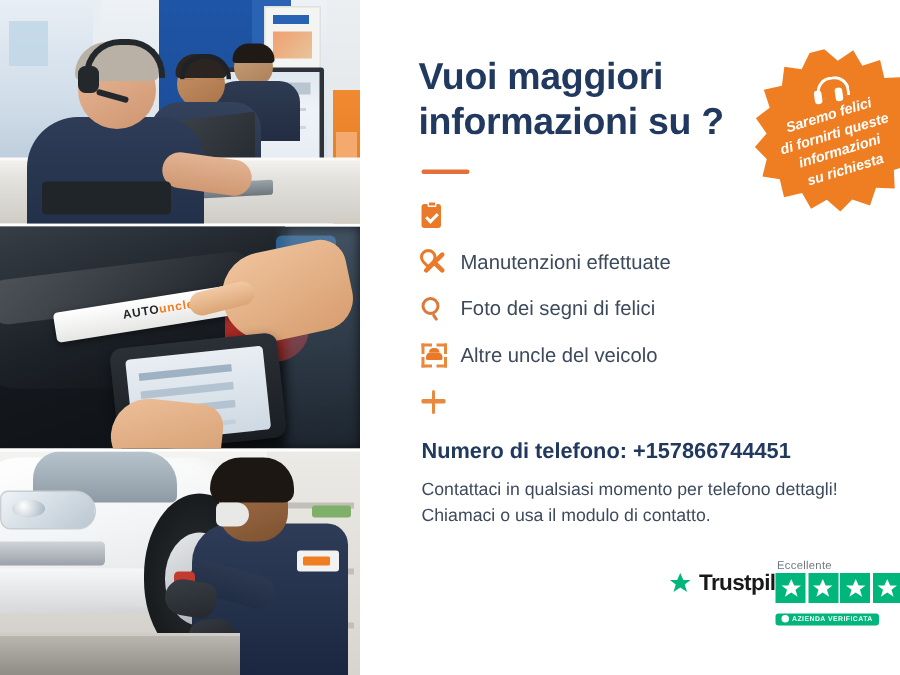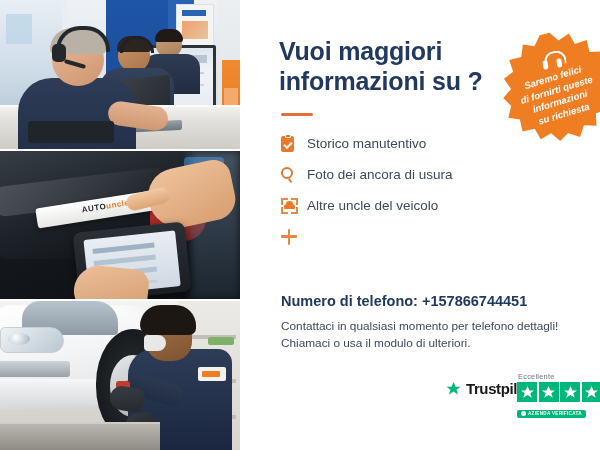--- a/index.html
+++ b/index.html
@@ -369,29 +369,38 @@
           </div>
         </div>
       </div>
 
       <div class="features">
 
         <div class="feature">
           <span class="f-ico">
               <span class="ic-clip"></span>
             </span>
-          <span class="f-label">Storico manutentivo</span>
-        </div>
-
+        </div>
+
+        <div class="feature">
+          <span class="f-ico">
+              <span class="ic-tools">
+                <i></i>
+                <b></b>
+                <em></em>
+              </span>
+            </span>
+          <span class="f-label">Manutenzioni effettuate</span>
+        </div>
 
         <div class="feature">
           <span class="f-ico">
               <span class="ic-mag"></span>
             </span>
-          <span class="f-label">Foto dei ancora di usura</span>
+          <span class="f-label">Foto dei segni di felici</span>
         </div>
 
         <div class="feature">
           <span class="f-ico">
               <span class="ic-scan">
                 <i></i>
                 <b></b>
                 <u></u>
                 <s></s>
                 <em></em>
@@ -405,21 +414,21 @@
               <span class="ic-plus"></span>
             </span>
         </div>
 
       </div>
 
       <div class="phone">Numero di telefono: +157866744451</div>
 
       <div class="body-txt">
         <div>Contattaci in qualsiasi momento per telefono dettagli!</div>
-        <div>Chiamaci o usa il modulo di ulteriori.</div>
+        <div>Chiamaci o usa il modulo di contatto.</div>
       </div>
 
       <div class="tp">
         <div class="tp-brand">
           <svg class="tp-star" viewBox="0 0 24 24">
             <path fill="#00b67a" d="M12 1.6l3.1 7h7.3l-5.9 4.5 2.3 7.3L12 15.9 5.2 20.4l2.3-7.3L1.6 8.6h7.3z"></path>
           </svg>
           <span class="tp-name">Trustpilot</span>
         </div>
         <div class="tp-right">

